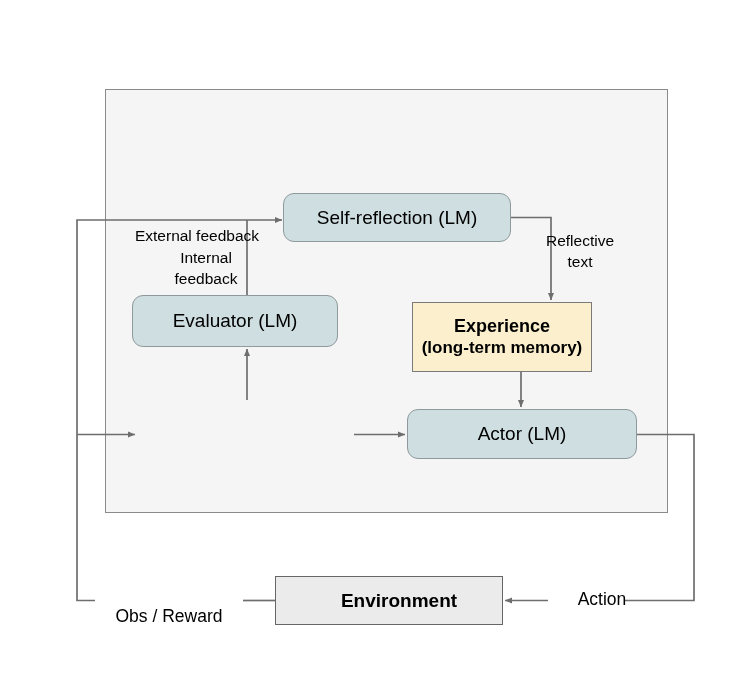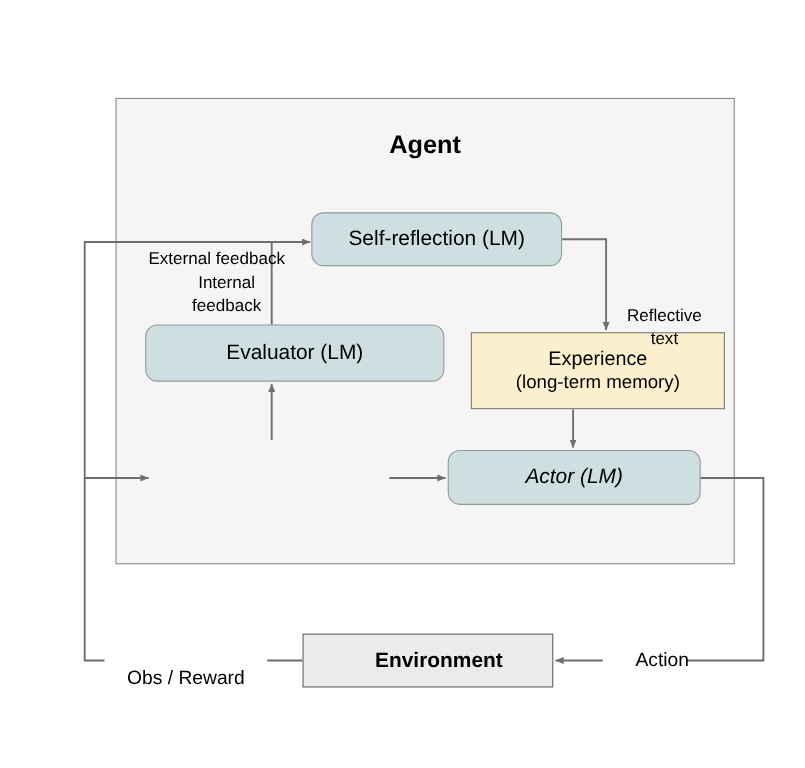--- a/index.html
+++ b/index.html
@@ -55,45 +55,45 @@
     color: #000000;
   }
   .n-selfreflection {
     left: 283px; top: 193px; width: 228px; height: 49px;
     background: #cfdee0;
     border: 1.4px solid #8f9a9c;
     border-radius: 11px;
     font-size: 19px;
   }
   .n-evaluator {
-    left: 132px; top: 295px; width: 272px; height: 52px;
+    left: 132px; top: 295px; width: 206px; height: 52px;
     background: #cfdee0;
     border: 1.4px solid #8f9a9c;
     border-radius: 11px;
     font-size: 19px;
   }
   .n-experience {
-    left: 428px; top: 302px; width: 231px; height: 70px;
+    left: 412px; top: 302px; width: 180px; height: 70px;
     background: #fbefcd;
     border: 1.4px solid #7a7a7a;
     font-size: 18px;
+    font-weight: bold;
   }
   .n-trajectory {
     left: 136px; top: 400px; width: 218px; height: 69px;
     background: #fbefcd;
     border: 1.4px solid #7a7a7a;
     font-size: 18px;
   }
   .n-actor {
     left: 407px; top: 409px; width: 230px; height: 50px;
     background: #cfdee0;
     border: 1.4px solid #8f9a9c;
     border-radius: 11px;
     font-size: 19px;
-    font-style: italic;
   }
   .n-environment {
     left: 275px; top: 576px; width: 228px; height: 49px;
     background: #ebebeb;
     border: 1.6px solid #666666;
     font-size: 19px;
     font-weight: bold;
     padding-left: 20px;
   }
   .node .l2 { font-size: 17px; }
@@ -101,31 +101,30 @@
   .edge-label {
     position: absolute;
     color: #000000;
     font-size: 15.5px;
     text-align: center;
     line-height: 1.35;
     white-space: nowrap;
   }
   .lbl-external { left: 118px; top: 186px; width: 158px; margin-top: 40px; }
   .lbl-internal { left: 160px; top: 248px; width: 92px; }
-  .lbl-reflective { left: 556px; top: 231px; width: 96px; white-space: normal; margin-top: 47px; }
+  .lbl-reflective { left: 532px; top: 231px; width: 96px; white-space: normal; }
   .lbl-obs { left: 95px; top: 588px; width: 148px; font-size: 17.5px; margin-top: 17px; }
   .lbl-action { left: 564px; top: 588px; width: 76px; font-size: 17.5px; }
 </style>
 </head>
 <body>
 
 <div id="canvas">
 
   <div class="agent-box"></div>
-  <div class="agent-title">Agent</div>
 
   <svg class="wires" viewBox="0 0 732 698">
     <defs>
       <marker id="arrow" markerWidth="9" markerHeight="9" refX="7.4" refY="3.2" orient="auto" markerUnits="userSpaceOnUse">
         <path d="M0,0 L7.6,3.2 L0,6.4 z" fill="#6e6e6e"></path>
       </marker>
     </defs>
     <g fill="none" stroke="#6e6e6e" stroke-width="1.7">
 
       <path d="M275,600.5 L243,600.5"></path>

